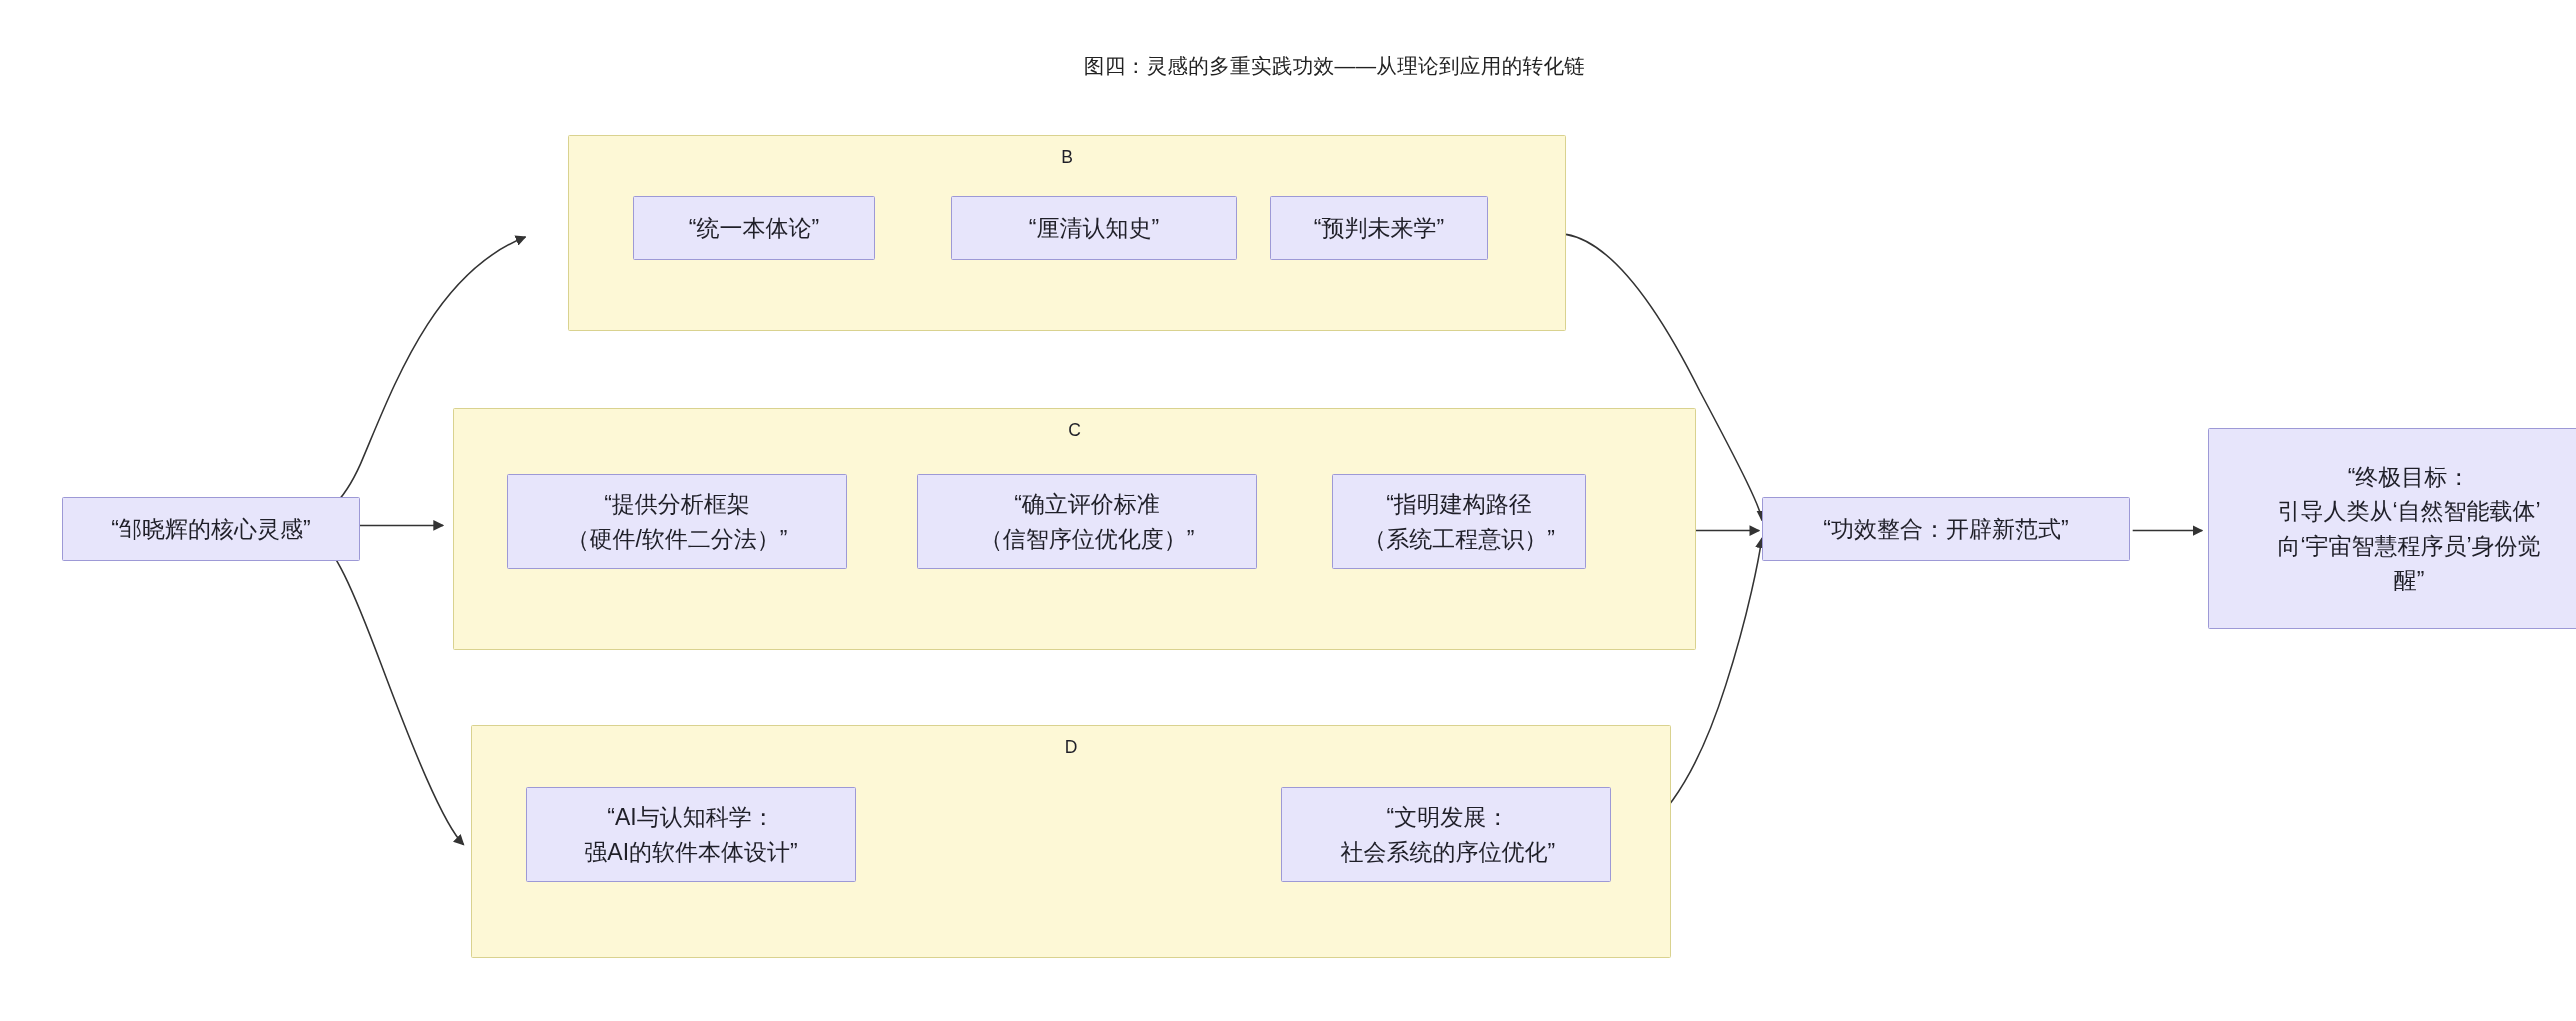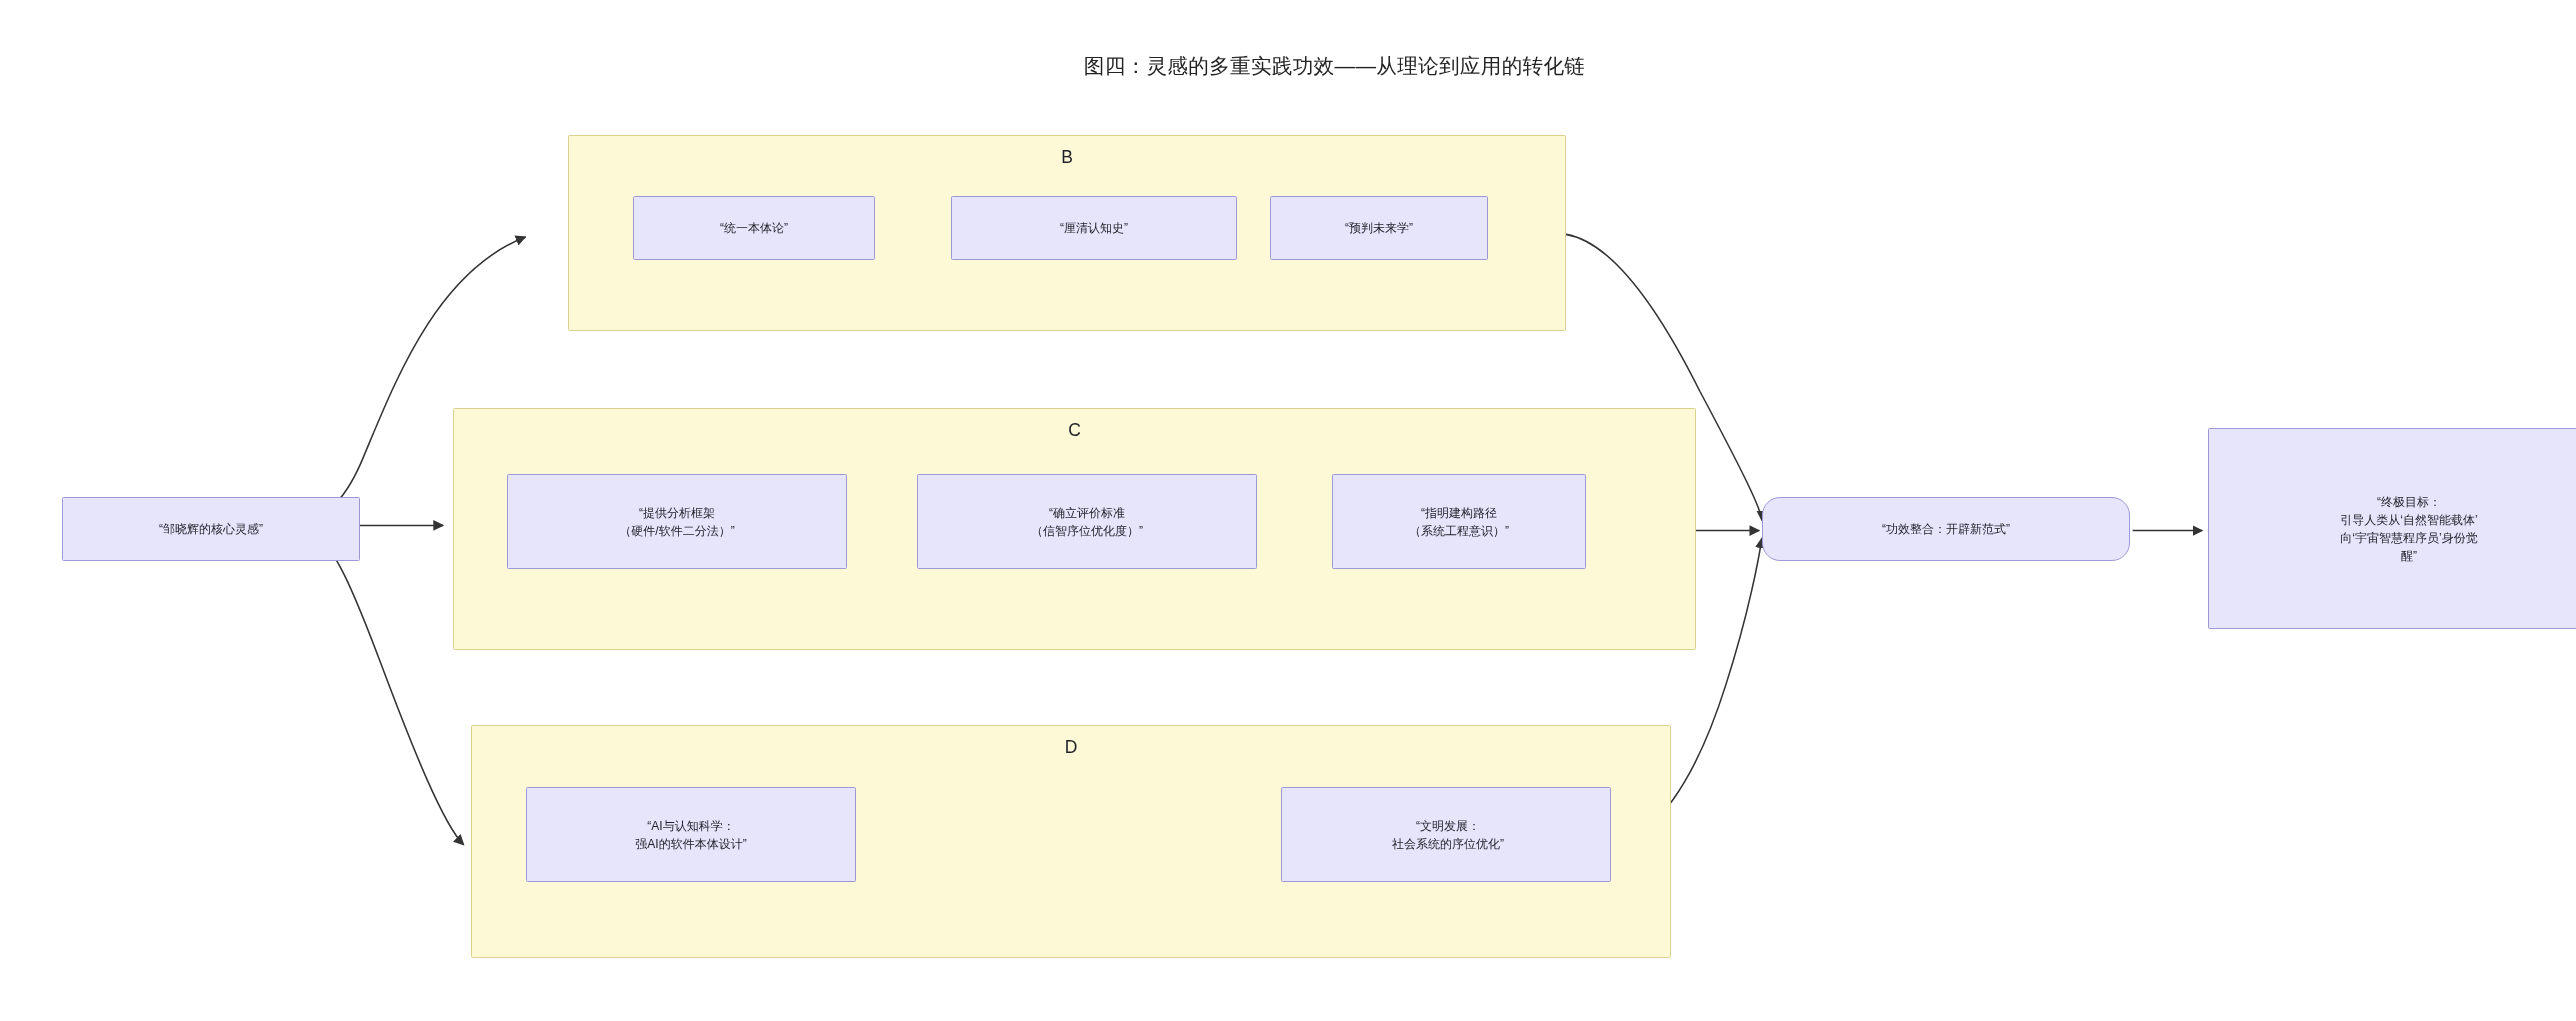--- a/index.html
+++ b/index.html
@@ -37,21 +37,21 @@
     height: 1021px;
     pointer-events: none;
   }
   .node {
     position: absolute;
     box-sizing: border-box;
     display: flex;
     align-items: center;
     justify-content: center;
     text-align: center;
-    font-size: 12px;
+    font-size: 23px;
     line-height: 1.5;
     color: #1f1f28;
     background: #e7e5fb;
     border: 1px solid #9d99d6;
     border-radius: 1.5px;
     padding: 4.1px 7.2px;
     white-space: pre-line;
   }
   .cluster {
     position: absolute;
@@ -114,21 +114,21 @@
   <div class="cluster" style="left:471px; top:725px; width:1200px; height:233px;">
     <div class="cluster-label">D</div>
   </div>
   <div class="node" style="left:526px; top:787px; width:330px; height:95px;">“AI与认知科学：
 强AI的软件本体设计”</div>
   <div class="node" style="left:1281px; top:787px; width:330px; height:95px;padding-left:11px;">“文明发展：
 社会系统的序位优化”</div>
 
   <div class="node" style="left:62px; top:497px; width:298px; height:64px;">“邹晓辉的核心灵感”</div>
 
-  <div class="node" style="left:1762px; top:497px; width:368px; height:64px;border-radius:18px;">“功效整合：开辟新范式”</div>
+  <div class="node" style="left:1762px; top:497px; width:368px; height:64px;">“功效整合：开辟新范式”</div>
 
   <div class="node" style="left:2208px; top:428px; width:402px; height:201px;">“终极目标：
 引导人类从‘自然智能载体’
 向‘宇宙智慧程序员’身份觉
 醒”</div>
 
 </div>
 
 
 </body></html>

